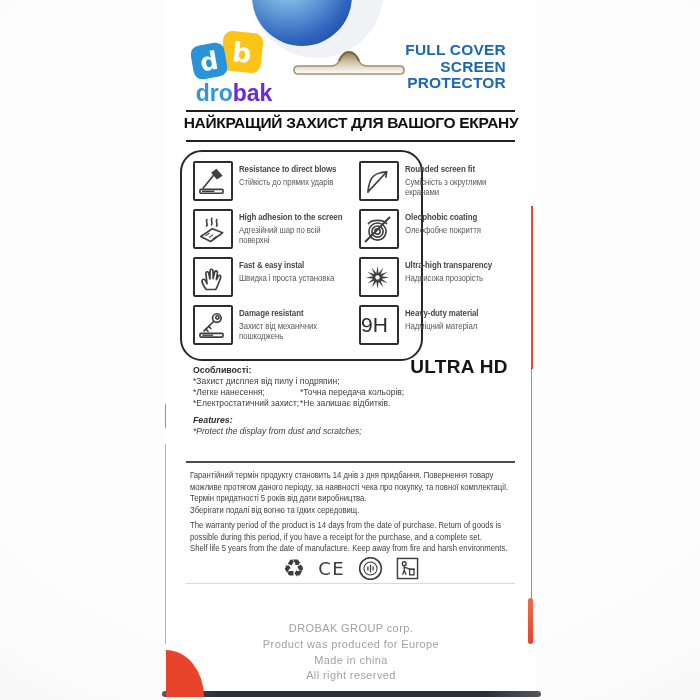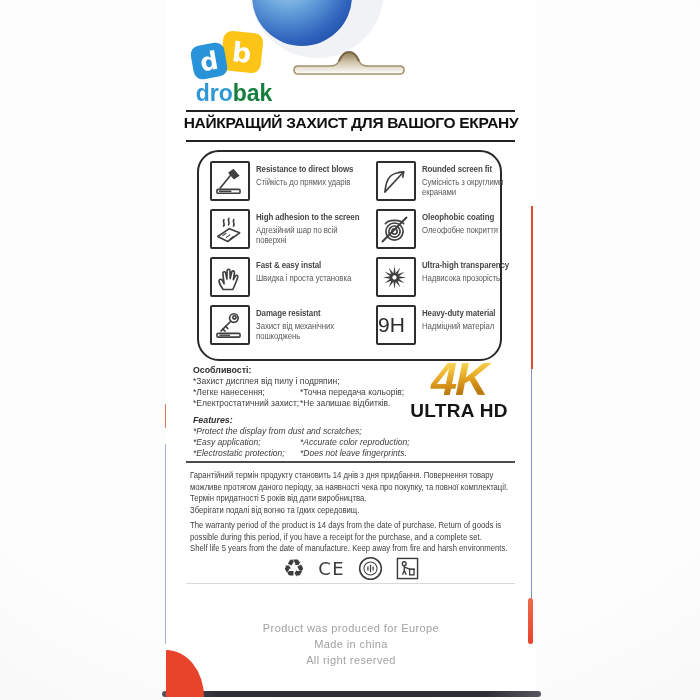--- a/index.html
+++ b/index.html
@@ -11,34 +11,34 @@
   
   .halo{position:absolute;left:84px;top:-76px;width:134px;height:134px;border-radius:50%;background:#f0f2f5;}
   .sphere{position:absolute;left:86px;top:-54px;width:100px;height:100px;border-radius:50%;
           background:radial-gradient(circle at 36% 30%, #c3e1f3 0%, #6aa6dd 34%, #2f63bd 68%, #143c90 100%);}
   .logo{position:absolute;left:26px;top:32px;width:90px;height:74px;}
   .sq{position:absolute;border-radius:9px;display:flex;align-items:center;justify-content:center;
       color:#fff;font-weight:bold;font-family:"DejaVu Sans",sans-serif;}
   .sq-yellow{left:30px;top:0;width:40px;height:40px;background:#fcc416;transform:rotate(6deg);font-size:27px;}
   .sq-blue{left:0;top:12px;width:34px;height:34px;background:#2893d8;transform:rotate(-10deg);font-size:25px;z-index:2;}
   .wordmark{position:absolute;left:22px;top:80px;width:92px;text-align:center;font-size:23px;font-weight:bold;letter-spacing:0;}
-  .wm1{color:#2e98d6;}  .wm2{color:#15803d;}
+  .wm1{color:#2e98d6;}  .wm2{color:#6d28d9;}
   .euro-slot{position:absolute;left:124px;top:48px;}
   .tagline{position:absolute;right:30px;top:42px;text-align:right;color:#1b67b5;
            font-size:15.5px;line-height:16.5px;font-weight:bold;letter-spacing:.2px;}
 
   .rule{position:absolute;left:20px;width:329px;height:1.7px;background:#212121;}
   .rule.top{top:110px;} .rule.mid{top:140px;}
   .rule.dark{top:461px;height:1.5px;background:#4c4c4c;}
   .rule.light{top:583px;height:1px;background:#d9d9d9;}
   .heading{position:absolute;left:0;right:0;top:114px;text-align:center;font-size:15.5px;font-weight:bold;
            color:#101010;letter-spacing:-.3px;white-space:nowrap;}
 
   
-  .panel{position:absolute;left:31px;top:150px;width:305px;height:211px;box-sizing:border-box;
+  .panel{position:absolute;left:14px;top:150px;width:243px;height:211px;box-sizing:border-box;
          border:2.2px solid #282828;border-radius:22px;
          display:grid;grid-template-columns:1fr 1fr;grid-auto-rows:48px;
          padding:9px 2px 4px 11px;column-gap:2px;}
   .fi{display:flex;gap:6px;}
   .ibox{width:40px;height:40px;box-sizing:border-box;border:2px solid #2e2e2e;border-radius:2px;flex:none;
         display:flex;align-items:center;}
   .ibox svg{stroke:#3f3f3f;fill:none;stroke-width:2;stroke-linecap:round;stroke-linejoin:round;}
   .nineh{font-size:21px;font-weight:500;color:#2c2c2c;}
   .ftxt{padding-top:3px;width:118px;transform:scaleX(.92);transform-origin:left top;}
   .ft-en{font-weight:700;font-size:8.6px;line-height:10px;color:#474747;white-space:nowrap;letter-spacing:-.1px;}
@@ -109,20 +109,25 @@
         <linearGradient id="slotg" x1="0" y1="0" x2="0" y2="1">
           <stop offset="0" stop-color="#8d7a57"></stop>
             <stop offset="0.45" stop-color="#cfc3a8"></stop>
             <stop offset="1" stop-color="#ffffff"></stop>
         </linearGradient>
       </defs>
       <path d="M8 26 A4 4 0 0 1 4 22.5 L4 21.5 A4 4 0 0 1 8 18 L40 18 C45 18 47.5 16.5 49 13 C51.5 7 55.5 4 59 4 C62.5 4 66.5 7 69 13 C70.5 16.5 73 18 78 18 L110 18 A4 4 0 0 1 114 21.5 L114 22.5 A4 4 0 0 1 110 26 Z" fill="url(#slotg)" stroke="#a4916c" stroke-width="1.6"></path>
       <path d="M49 13 C51.5 7 55.5 4 59 4 C62.5 4 66.5 7 69 13" fill="none" stroke="#6e5a38" stroke-width="2.2" opacity="0.8"></path>
     </svg>
 
+    <div class="tagline">
+      <div>FULL COVER</div>
+      <div>SCREEN</div>
+      <div>PROTECTOR</div>
+    </div>
 
     <div class="rule top"></div>
     <div class="heading">НАЙКРАЩИЙ ЗАХИСТ ДЛЯ ВАШОГО ЕКРАНУ</div>
     <div class="rule mid"></div>
 
     <div class="panel">
 
       <div class="fi">
         <div class="ibox">
           <svg width="33" height="33" viewBox="0 0 40 40">
@@ -243,33 +248,26 @@
       <div class="sec-line">*Захист дисплея від пилу і подряпин;</div>
       <div class="sec-cols">
         <div class="sec-line">*Легке нанесення;</div>
         <div class="sec-line">*Точна передача кольорів;</div>
         <div class="sec-line">*Електростатичний захист;</div>
         <div class="sec-line">*Не залишає відбитків.</div>
       </div>
     </div>
 
     <div class="badge4k">
-      <div class="fourk">4K</div>
       <div class="ultrahd">ULTRA HD</div>
     </div>
 
     <div class="sec featen">
       <div class="sec-title">Features:</div>
       <div class="sec-line">*Protect the display from dust and scratches;</div>
-      <div class="sec-cols">
-        <div class="sec-line">*Easy application;</div>
-        <div class="sec-line">*Accurate color reproduction;</div>
-        <div class="sec-line">*Electrostatic protection;</div>
-        <div class="sec-line">*Does not leave fingerprints.</div>
-      </div>
     </div>
 
     <div class="rule dark"></div>
 
     <div class="warr ua">
       <div>Гарантійний термін продукту становить 14 днів з дня придбання. Повернення товару</div>
       <div>можливе протягом даного періоду, за наявності чека про покупку, та повної комплектації.</div>
       <div>Термін придатності 5 років від дати виробництва.</div>
       <div>Зберігати подалі від вогню та їдких середовищ.</div>
     </div>
@@ -293,20 +291,21 @@
         <circle cx="8.6" cy="7" r="2" stroke-width="1.4"></circle>
         <path d="M8.6 9.5 V14 M8.6 10.5 L14 12.5 M8.6 14 L6.8 18.6 M8.6 14 L10.6 18.6" stroke-width="1.4"></path>
         <rect x="14.2" y="12.8" width="4.6" height="5.8" stroke-width="1.4"></rect>
         <path d="M13.4 12.8 h6.2" stroke-width="1.4"></path>
       </svg>
     </div>
 
     <div class="rule light"></div>
 
     <div class="footer">
+      <div>DROBAK GROUP corp.</div>
       <div>Product was produced for Europe</div>
       <div>Made in china</div>
       <div>All right reserved</div>
     </div>
   </div>
 
   <div class="edge edge-l-red"></div>
   <div class="edge edge-l-blue"></div>
   <div class="edge edge-r-red"></div>
   <div class="edge edge-r-blue"></div>

